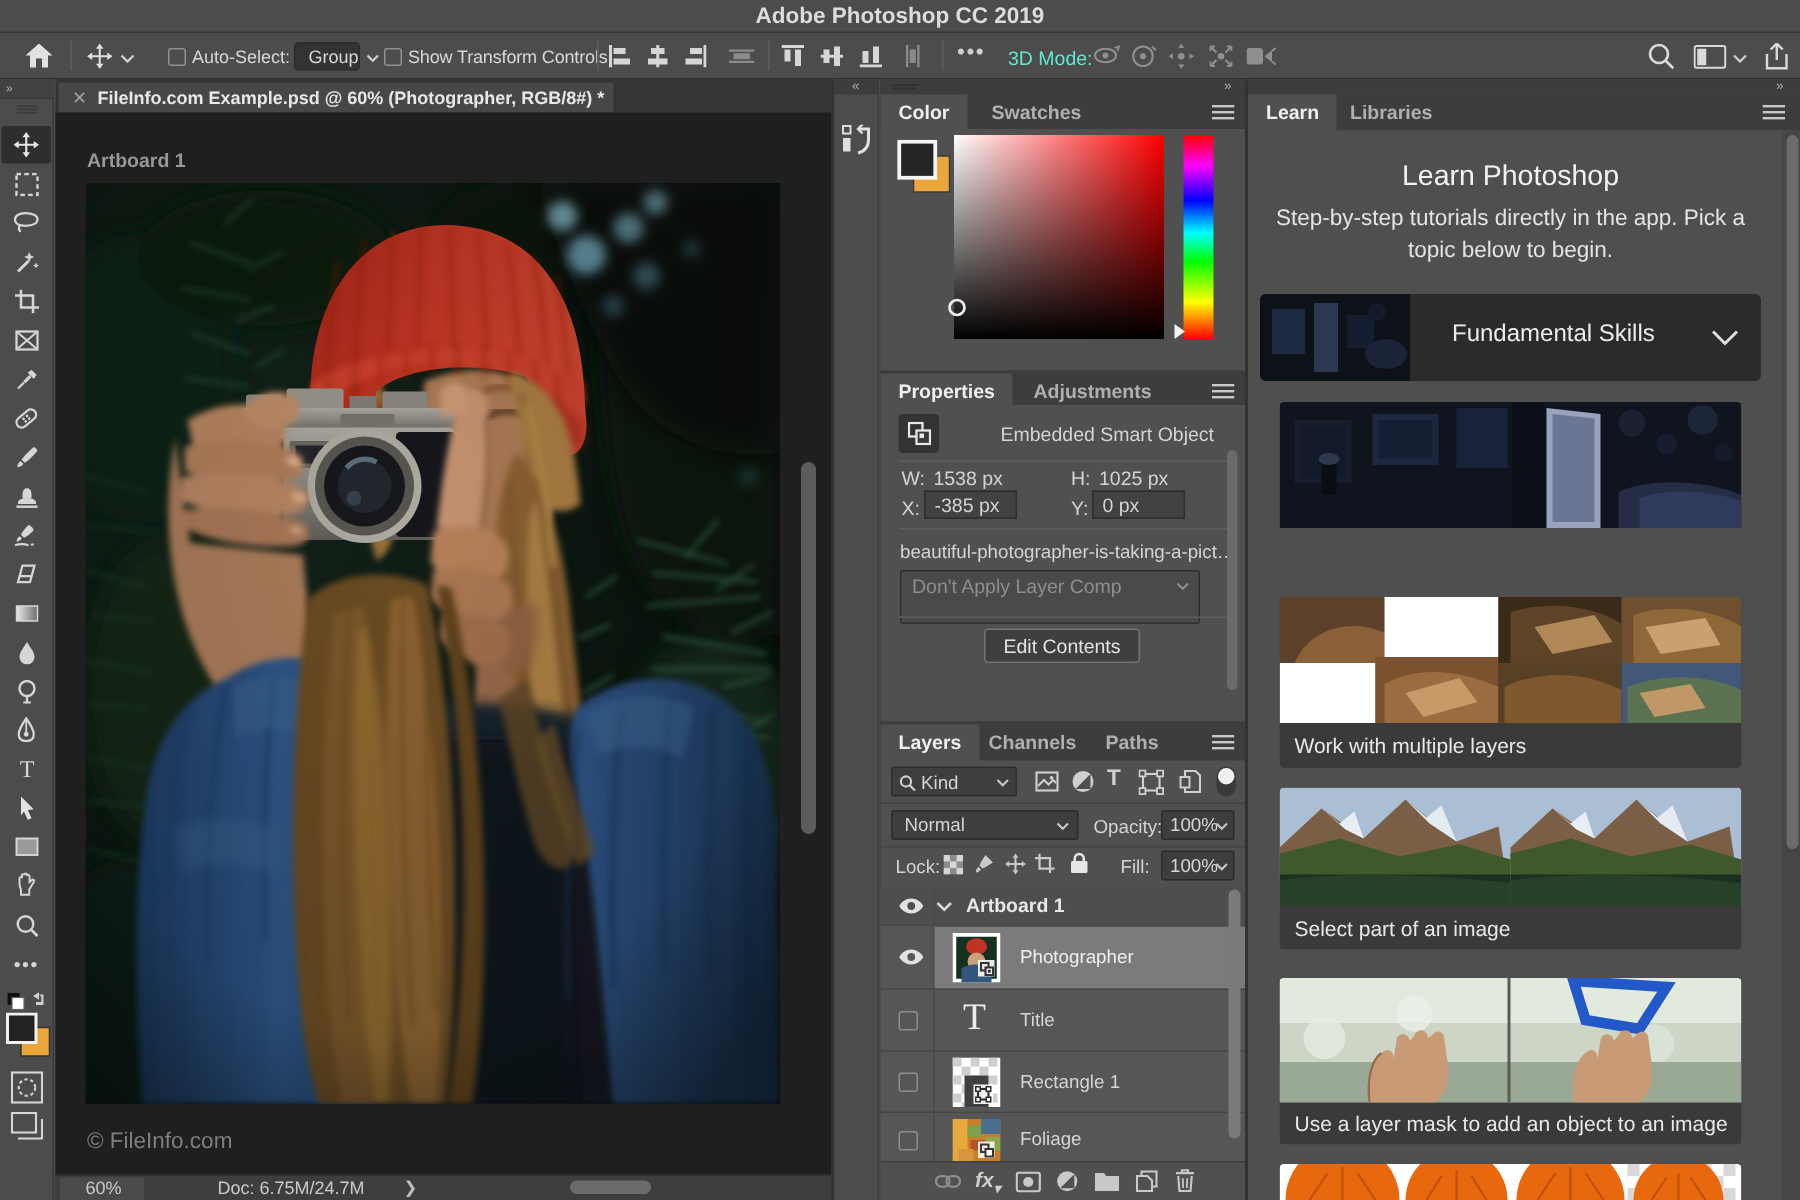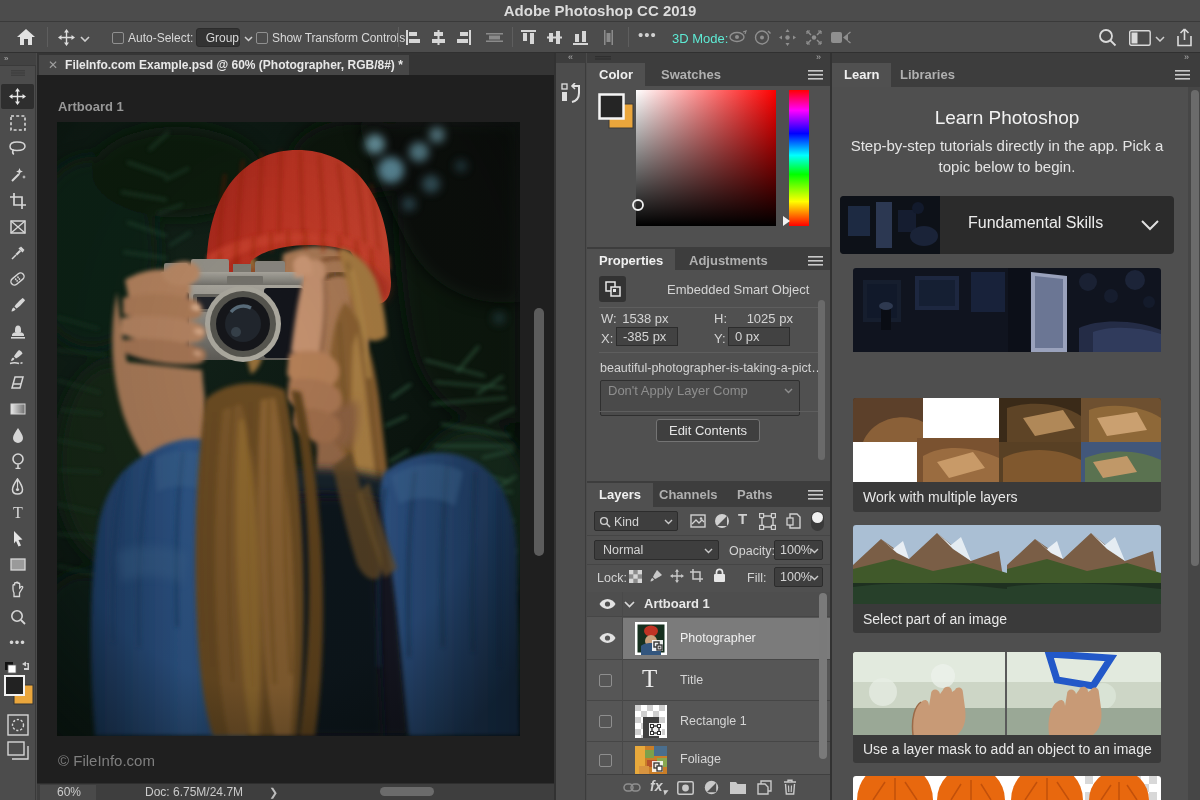--- a/index.html
+++ b/index.html
@@ -576,21 +576,21 @@
       <div class="abs" style="left:12px;top:6px;width:27px;height:26px;background:#333;border-radius:3px;">
         <svg class="abs" style="left:6px;top:5px" width="16" height="16" viewBox="0 0 16 16">
               <rect x="1" y="1" width="9" height="9" fill="none" stroke="#e8e8e8" stroke-width="1.5"></rect>
               <rect x="6" y="6" width="9" height="9" fill="#3a3a3a" stroke="#e8e8e8" stroke-width="1.5"></rect>
               <rect x="8" y="8" width="3" height="3" fill="#e8e8e8"></rect>
             </svg>
       </div>
       <div class="abs" style="left:50px;top:12px;margin-left:30px;">Embedded Smart Object</div>
       <div class="abs" style="left:12px;top:37px;width:219px;height:1px;background:#5e5e5e;"></div>
       <div class="abs" style="left:14px;top:41px;">W: <span style="margin-left:2px">1538 px</span></div>
-      <div class="abs" style="left:127px;top:41px;">H: <span style="margin-left:16px">1025 px</span></div>
+      <div class="abs" style="left:127px;top:41px;">H: <span style="margin-left:2px">1025 px</span></div>
       <div class="abs" style="left:14px;top:61px;">X:</div>
       <div class="abs" style="left:29px;top:57px;width:62px;height:19px;background:#424242;border:1px solid #2c2c2c;line-height:18px;padding-left:6px;">-385 px</div>
       <div class="abs" style="left:127px;top:61px;">Y:</div>
       <div class="abs" style="left:141px;top:57px;width:62px;height:19px;background:#424242;border:1px solid #2c2c2c;line-height:18px;padding-left:6px;">0 px</div>
       <div class="abs" style="left:12px;top:82px;width:219px;height:1px;background:#5e5e5e;"></div>
       <div class="abs" style="left:13px;top:91px;font-size:12.5px;">beautiful-photographer-is-taking-a-pict…</div>
       <div class="abs" style="left:13px;top:110px;width:200px;height:36px;background:#4a4a4a;border:1px solid #2f2f2f;border-radius:2px;line-height:19px;padding-left:7px;color:#8e8e8e;">Don't Apply Layer Comp
         <svg class="abs" style="right:6px;top:7px" width="9" height="6" viewBox="0 0 9 6">
               <path d="M1 1 L4.5 4.5 L8 1" stroke="#8e8e8e" stroke-width="1.4" fill="none"></path>
             </svg>

